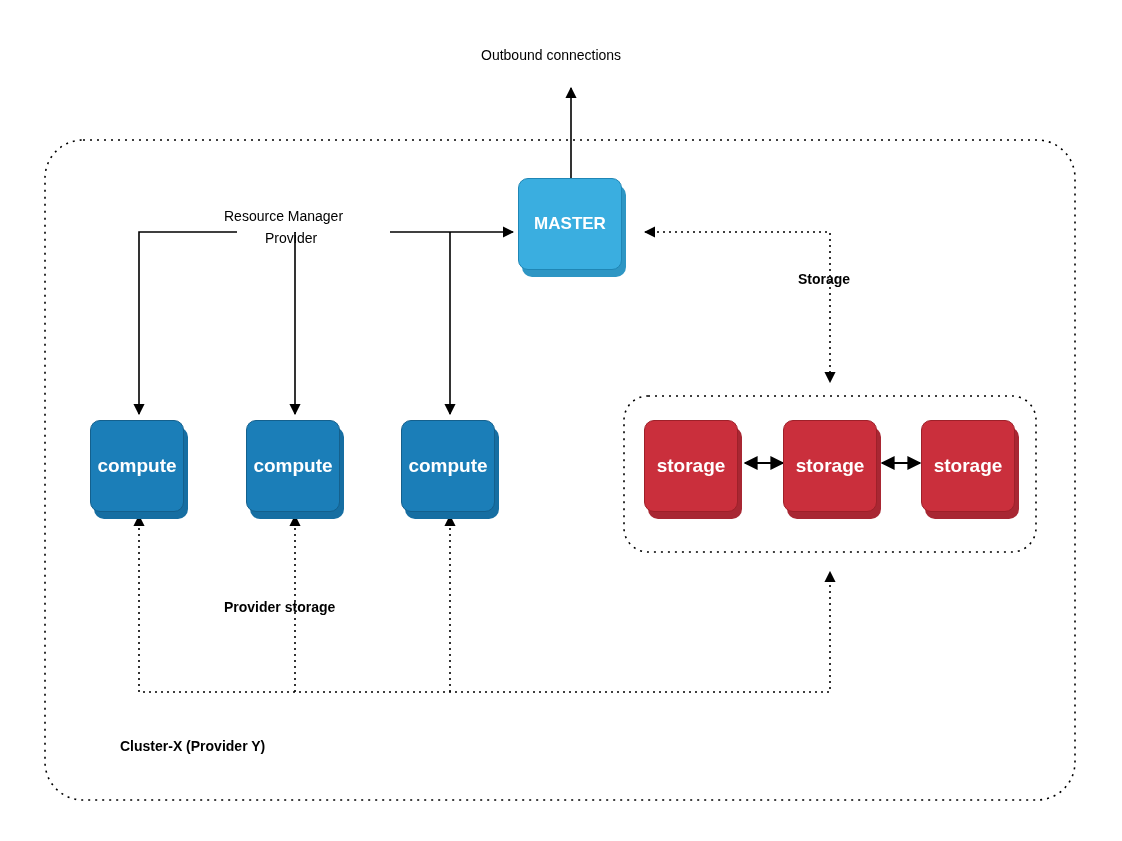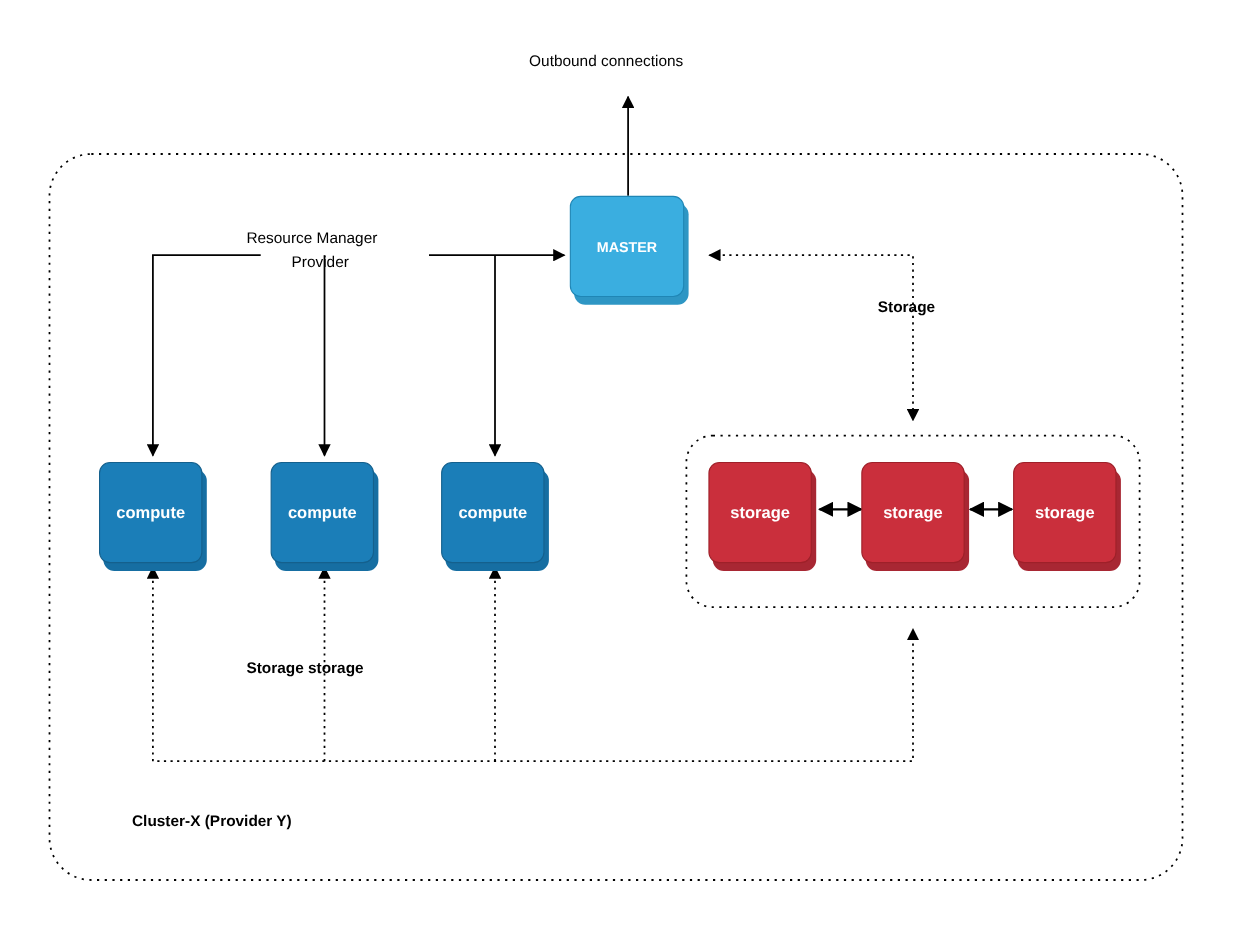--- a/index.html
+++ b/index.html
@@ -25,28 +25,28 @@
     height: 841px;
   }
   .node {
     position: absolute;
     box-sizing: border-box;
     display: flex;
     align-items: center;
     justify-content: center;
     color: #ffffff;
     font-weight: bold;
-    font-size: 15px;
+    font-size: 19px;
     border-radius: 10px;
     z-index: 5;
   }
   .node-master {
     background: #3aaee0;
     border: 1px solid #1f86b5;
-    font-size: 13px;
+    font-size: 17px;
   }
   .node-compute {
     background: #1b7eb8;
     border: 1px solid #14608d;
   }
   .node-storage {
     background: #ca2f3c;
     border: 1px solid #9e2029;
   }
   .node-shadow {
@@ -145,17 +145,17 @@
     <span>storage</span>
   </div>
 
   <div class="label label-center" style="left:481px; top:47px;">Outbound connections</div>
 
   <div class="label label-center" style="left:224px; top:208px;">Resource Manager</div>
   <div class="label label-center" style="left:265px; top:230px;">Provider</div>
 
   <div class="label label-bold" style="left:798px; top:271px;">Storage</div>
 
-  <div class="label label-bold" style="left:224px; top:599px;">Storage storage</div>
+  <div class="label label-bold" style="left:224px; top:599px;">Provider storage</div>
 
   <div class="label label-bold" style="left:110px; top:738px;margin-left:10px;">Cluster-X (Provider Y)</div>
 
 </div>
 
 </body></html>

